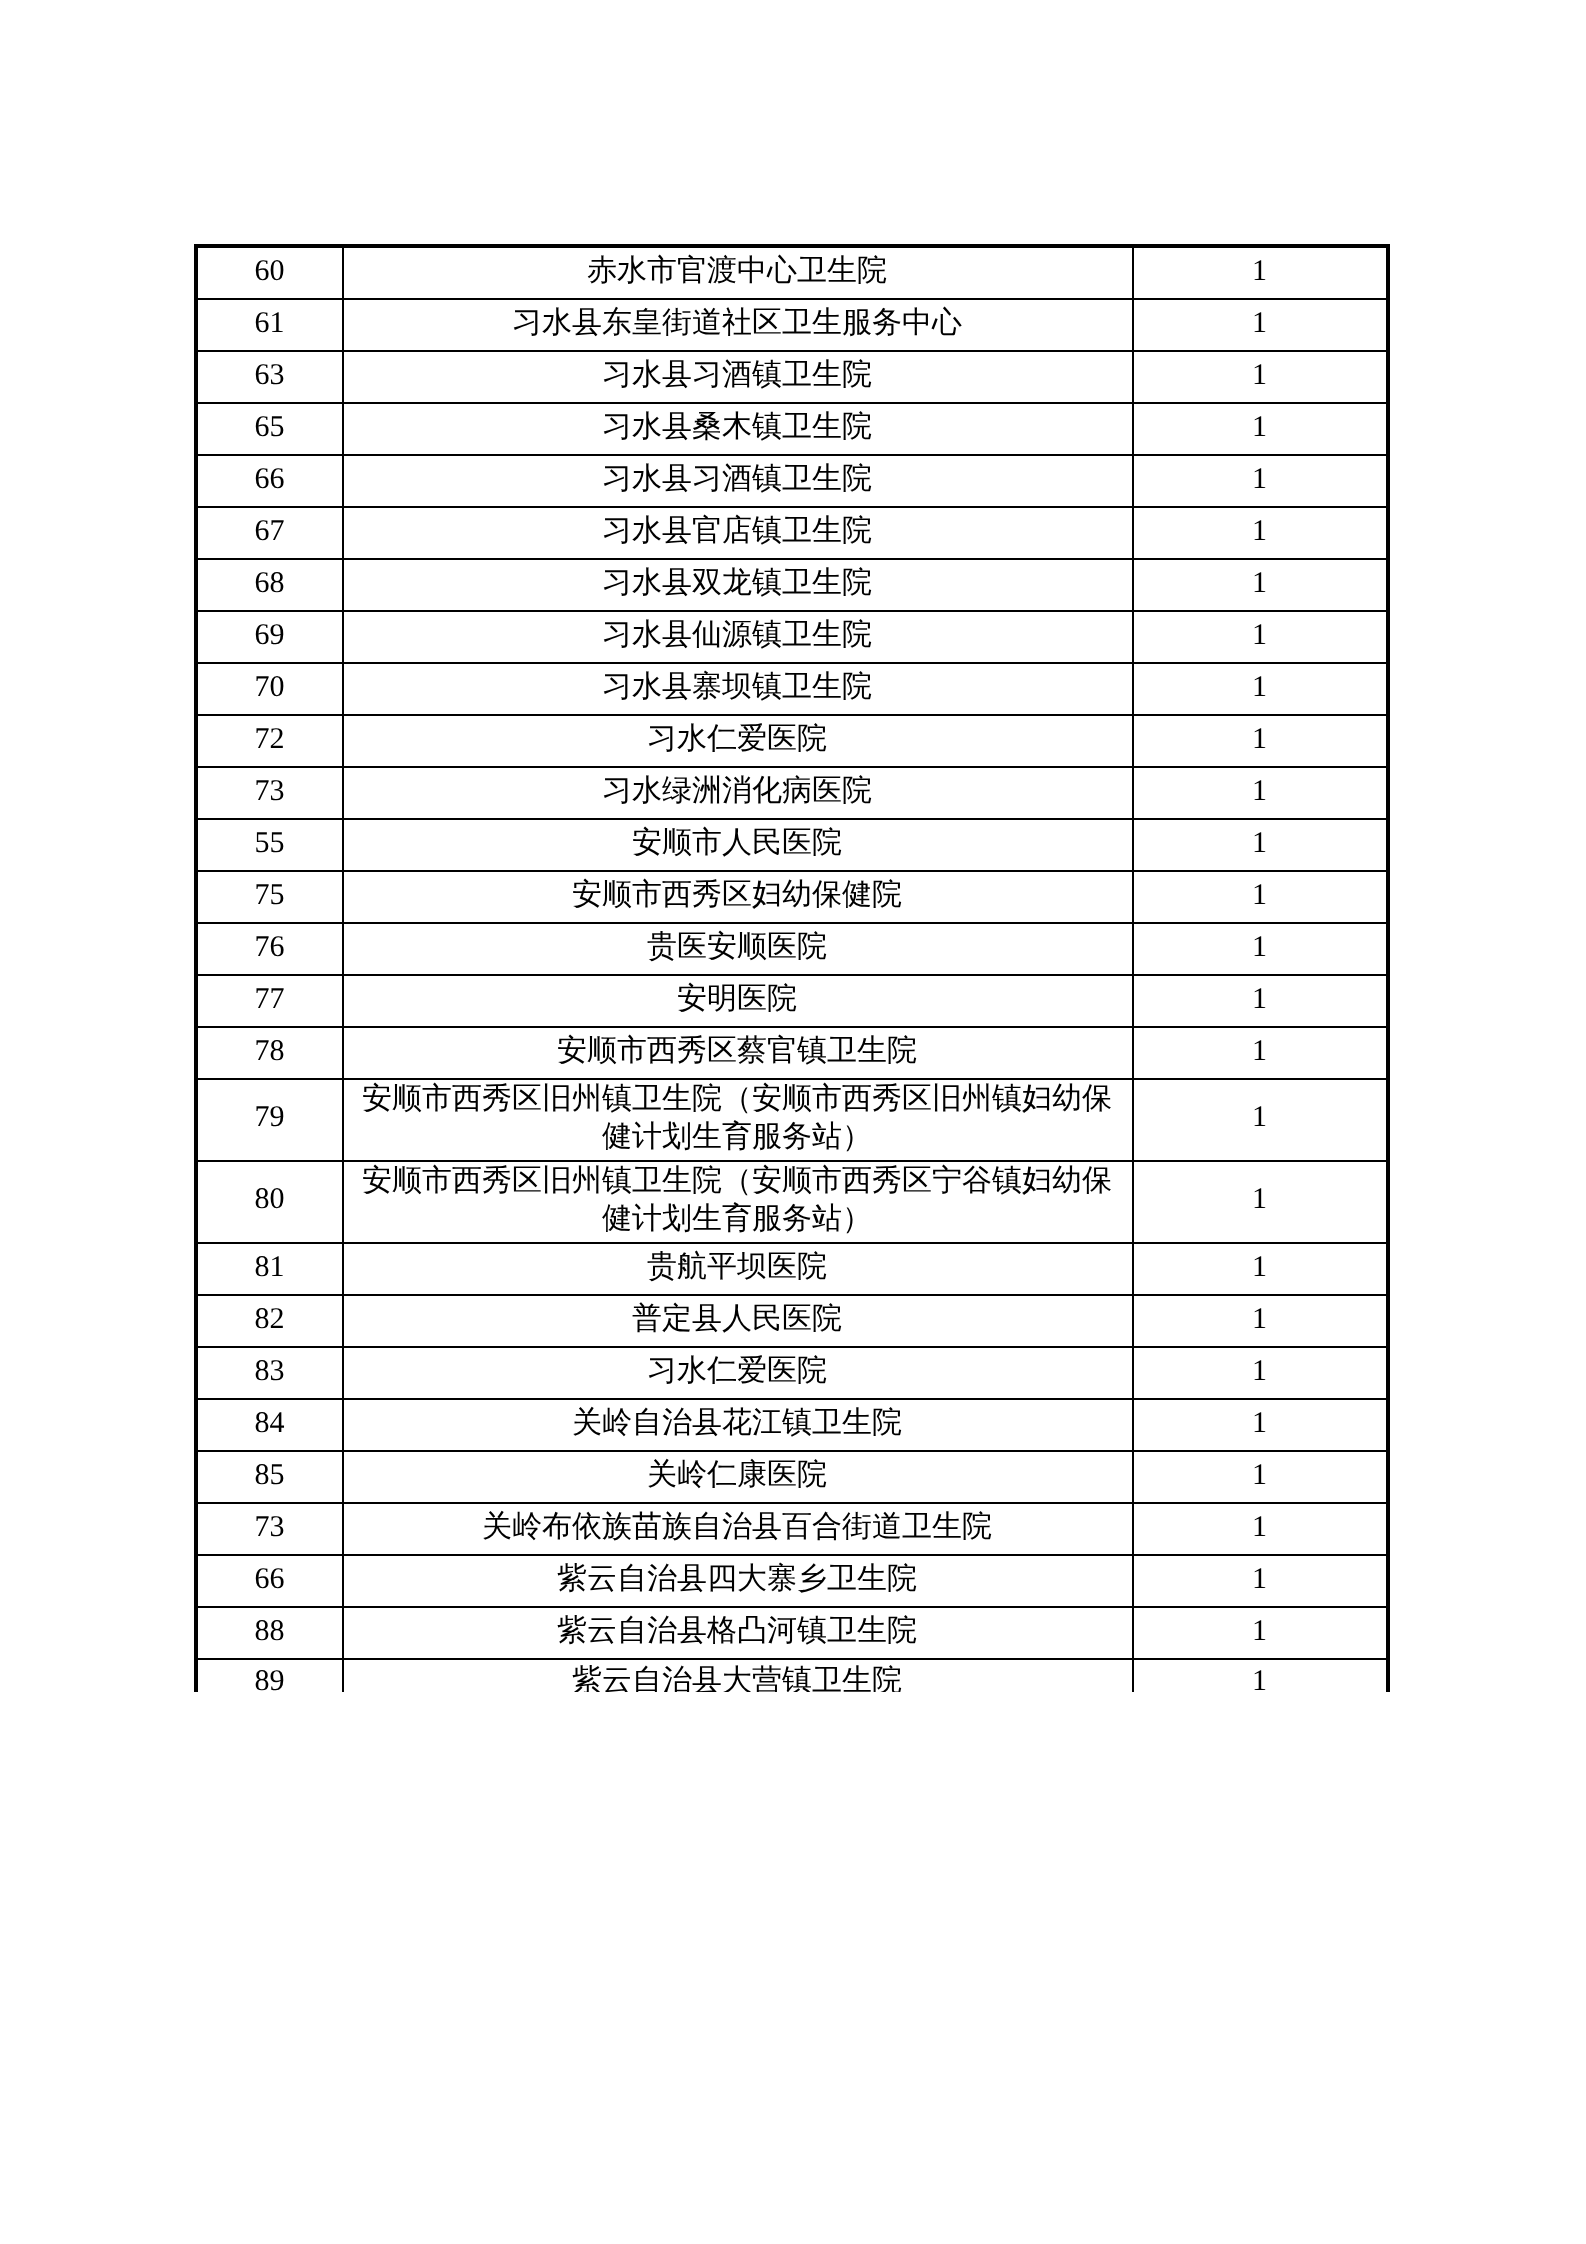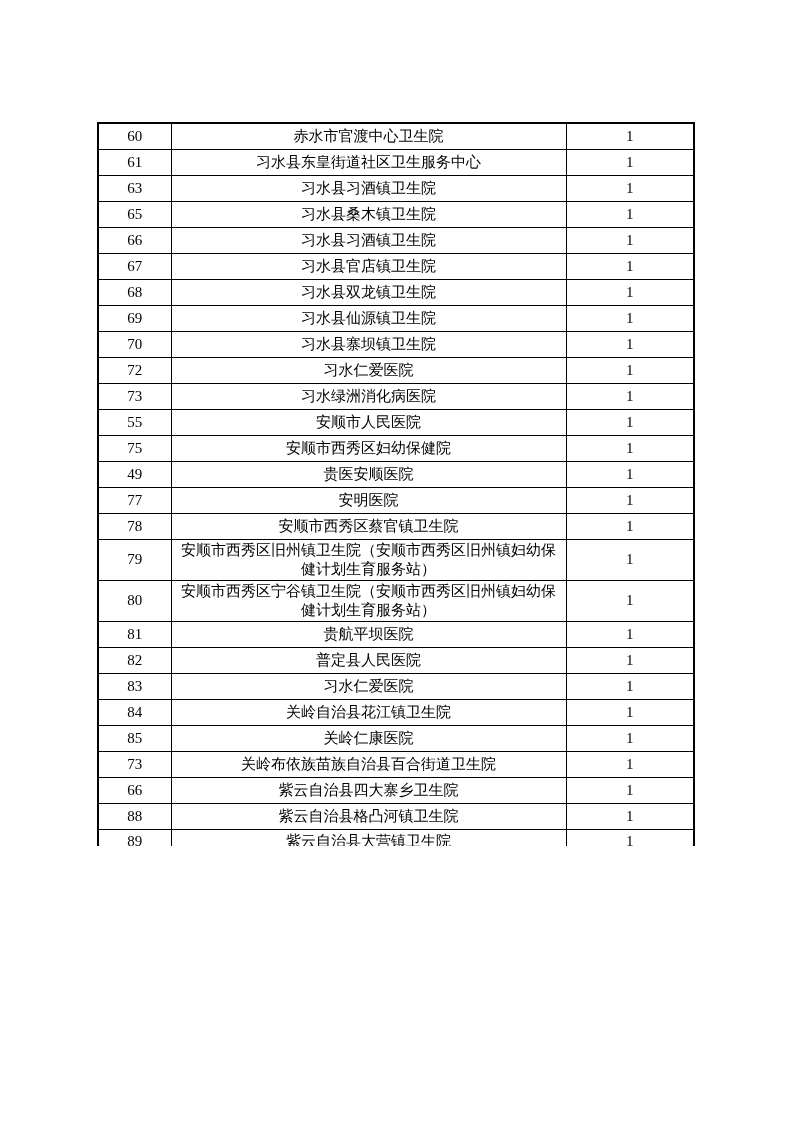--- a/index.html
+++ b/index.html
@@ -115,42 +115,42 @@
         <td class="col-no">55</td>
         <td class="col-name">安顺市人民医院</td>
         <td class="col-count">1</td>
       </tr>
         <tr>
         <td class="col-no">75</td>
         <td class="col-name">安顺市西秀区妇幼保健院</td>
         <td class="col-count">1</td>
       </tr>
         <tr>
-        <td class="col-no">49</td>
+        <td class="col-no">76</td>
         <td class="col-name">贵医安顺医院</td>
         <td class="col-count">1</td>
       </tr>
         <tr>
         <td class="col-no">77</td>
         <td class="col-name">安明医院</td>
         <td class="col-count">1</td>
       </tr>
         <tr>
         <td class="col-no">78</td>
         <td class="col-name">安顺市西秀区蔡官镇卫生院</td>
         <td class="col-count">1</td>
       </tr>
         <tr>
         <td class="col-no">79</td>
         <td class="col-name">安顺市西秀区旧州镇卫生院（安顺市西秀区旧州镇妇幼保健计划生育服务站）</td>
         <td class="col-count">1</td>
       </tr>
         <tr>
         <td class="col-no">80</td>
-        <td class="col-name">安顺市西秀区宁谷镇卫生院（安顺市西秀区旧州镇妇幼保健计划生育服务站）</td>
+        <td class="col-name">安顺市西秀区旧州镇卫生院（安顺市西秀区宁谷镇妇幼保健计划生育服务站）</td>
         <td class="col-count">1</td>
       </tr>
         <tr>
         <td class="col-no">81</td>
         <td class="col-name">贵航平坝医院</td>
         <td class="col-count">1</td>
       </tr>
         <tr>
         <td class="col-no">82</td>
         <td class="col-name">普定县人民医院</td>

